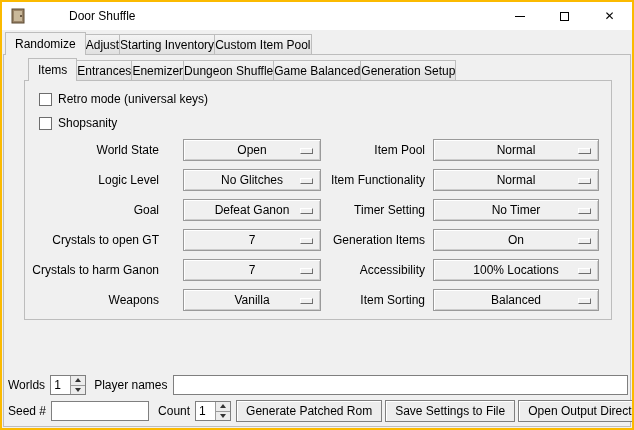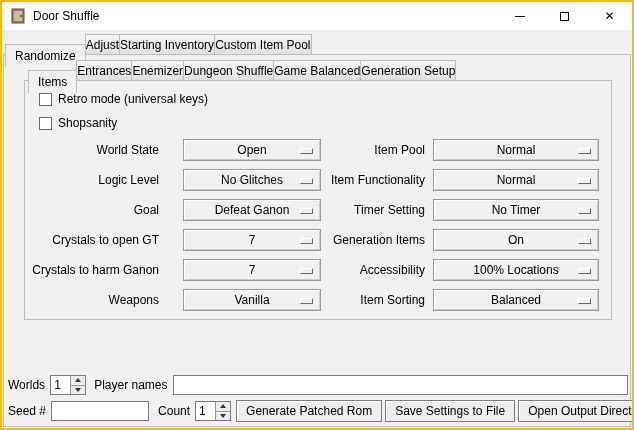--- a/index.html
+++ b/index.html
@@ -9,40 +9,40 @@
     font-family:"Liberation Sans","DejaVu Sans",sans-serif;
     font-size:12px; color:#000;
   }
   .window {
     position:relative; width:634px; height:430px;
     border:2px solid #FBBA00; background:#F0F0F0; overflow:hidden;
   }
   
   .titlebar {
     position:absolute; top:0; left:0; right:0; height:28px;
-    background:#FFFFFF; display:flex; align-items:center;
+    background:#FFFFFF; display:flex; align-items:center;gap:36px;
   }
   .app-icon { width:16px; height:16px; margin:0 7px 0 8px; flex:0 0 auto; }
   .title-text { font-size:12px; }
   .win-controls { margin-left:auto; display:flex; height:100%; }
   .win-btn { width:45px; height:100%; display:flex; align-items:center; justify-content:center; }
   .min-glyph { width:10px; height:1px; background:#000; display:block; }
   .max-glyph { width:9px; height:9px; border:1px solid #000; display:block; }
   .close-glyph { font-size:12px; line-height:1; }
   
   .tabrow { position:absolute; display:flex; align-items:flex-start; z-index:3; }
   .outer-tabs { top:30px; left:3px; }
   .inner-tabs { top:56px; left:26px; }
   .tab {
     height:21px; margin-top:2px; display:flex; align-items:center;
     padding:0 0; background:linear-gradient(#F4F4F4,#E0E0E0);
     border:1px solid #BDBDBD; margin-right:-1px; white-space:nowrap;
   }
   .tab.selected {
-    height:23px; margin-top:12px; background:#F0F0F0;
+    height:23px; margin-top:0; background:#F0F0F0;
     border-bottom:none; position:relative; z-index:4; padding:0 9px;text-align:right;
   }
   .outer-pane {
     position:absolute; top:52px; left:1px; right:1px; bottom:1px;
     border:1px solid #BDBDBD; background:#F0F0F0;
   }
   .inner-pane {
     position:absolute; top:78px; left:22px; width:588px; height:240px;
     border:1px solid #BDBDBD; background:#F0F0F0; padding-top:6px; z-index:2;
   }

